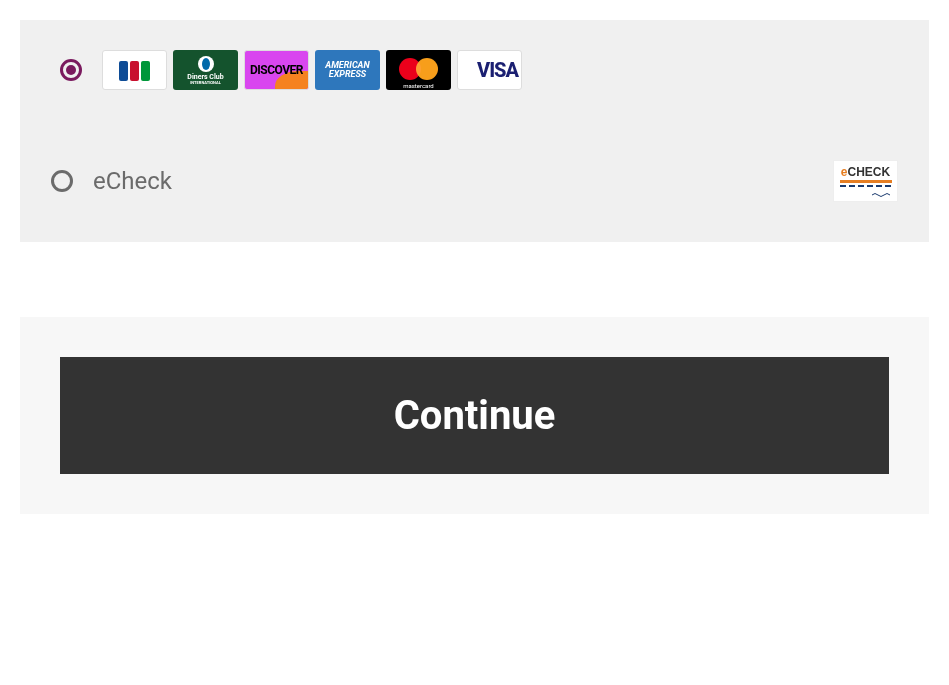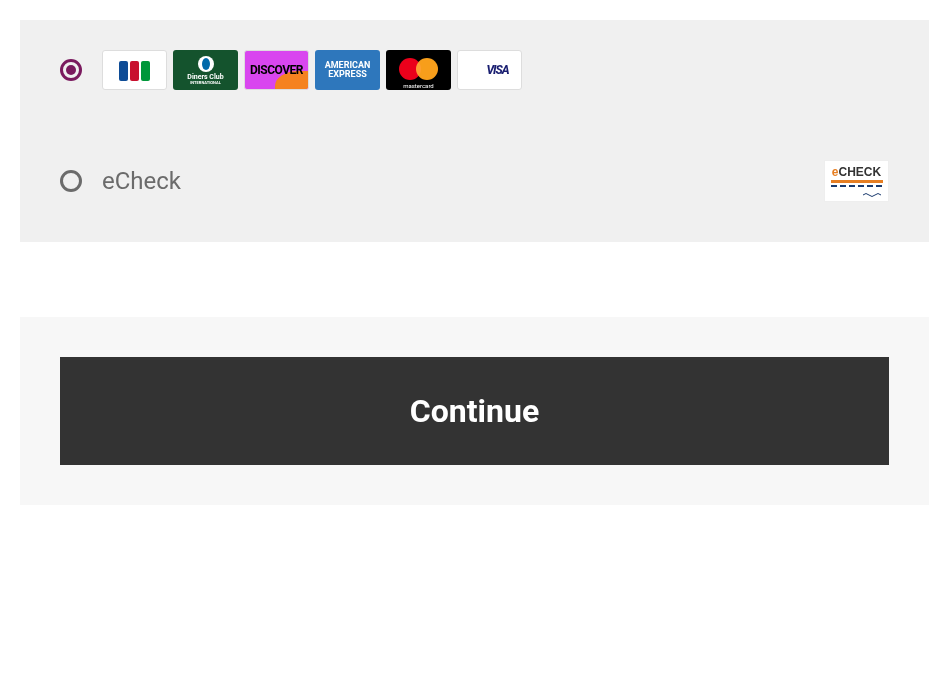--- a/index.html
+++ b/index.html
@@ -13,21 +13,21 @@
       margin: 0 auto;
     }
     .payment-option {
       background: #f0f0f0;
       padding: 30px 40px;
       display: flex;
       align-items: center;
       gap: 20px;
     }
     .payment-option.echeck {
-      padding: 40px 40px;
+      padding: 40px 31px;
     }
     .radio {
       width: 22px;
       height: 22px;
       border: 3px solid #6b6b6b;
       border-radius: 50%;
       display: flex;
       align-items: center;
       justify-content: center;
       flex-shrink: 0;
@@ -133,20 +133,21 @@
       background: #f58220;
       border-radius: 50% 0 0 0;
     }
     .amex {
       background: #2e77bc;
       color: white;
       font-size: 9px;
       line-height: 1;
       text-align: center;
       flex-direction: column;
+      font-style: italic;
     }
     .mastercard {
       background: #000;
       position: relative;
     }
     .mastercard::before {
       content: '';
       position: absolute;
       left: 13px;
       top: 8px;
@@ -172,22 +173,21 @@
       width: 100%;
       text-align: center;
       color: white;
       font-size: 6px;
       font-weight: normal;
     }
     .visa {
       background: #fff;
       border: 1px solid #ddd;
       color: #1a1f71;
-      font-style: italic;
-      font-size: 12px;
+      font-size: 20px;
       font-weight: 800;
       letter-spacing: -1px;
       padding-left: 16px;
     }
     .description-panel {
       background: #f7f7f7;
       padding: 50px 40px;
       font-size: 22px;
       color: #6b6b6b;
     }
@@ -244,21 +244,21 @@
       background: #f7f7f7;
       padding: 40px;
       margin-top: 75px;
     }
     .continue-btn {
       width: 100%;
       background: #333333;
       color: white;
       border: none;
       padding: 35px;
-      font-size: 32px;
+      font-size: 40px;
       font-weight: 700;
       cursor: pointer;
       font-family: inherit;
     }
   </style>
 </head>
 <body>
 
 <div class="container">
 

